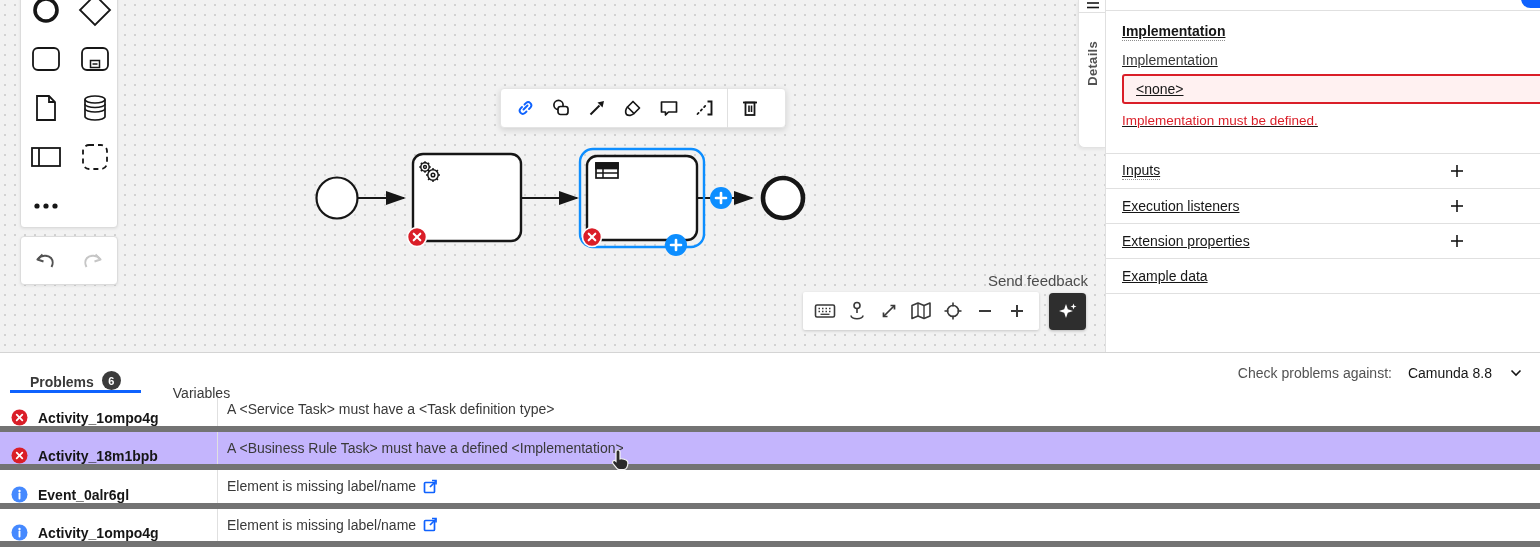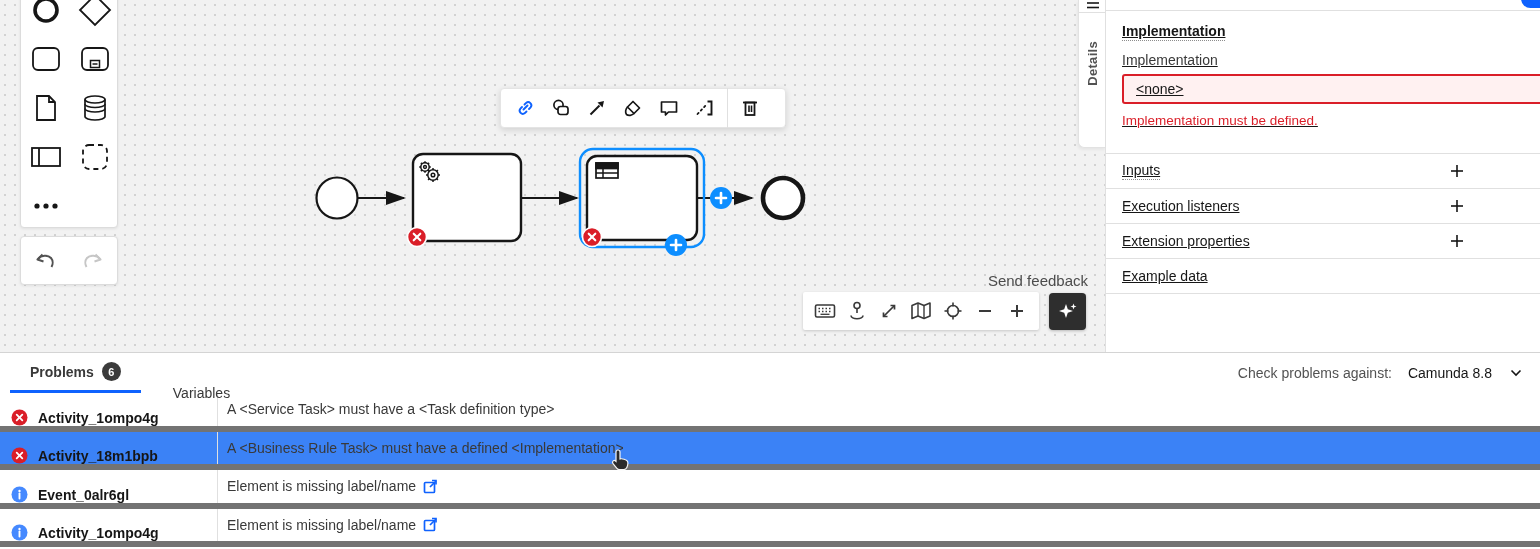--- a/index.html
+++ b/index.html
@@ -64,31 +64,31 @@
   .impl-error { margin-top:9px; font-size:13.5px; color:#da1e28; }
   .prop-row { height:35px; display:flex; align-items:center; padding:0 16px; border-bottom:1px solid #e0e0e0;
     font-size:14px; color:#161616; position:relative; cursor:pointer; }
   .prop-row .dotted { border-bottom:1px dotted #8d8d8d; padding-bottom:1px; }
   .prop-row .plus { position:absolute; left:343px; top:9px; }
   .prop-row .chev-right { position:absolute; right:13px; top:10px; }
 
   
   .problems { position:absolute; left:0; top:352px; width:1540px; height:197px; background:#fff; border-top:1px solid #d4d4d4; }
   .ptabs { height:40px; display:flex; align-items:center; position:relative; }
-  .ptab-active { margin-left:10px; padding:0 20px; height:40px; display:flex; align-items:center; gap:8px;
+  .ptab-active { margin-left:10px; padding:0 20px; height:40px; display:flex; align-items:flex-end; gap:8px;
     border-bottom:3px solid #0f62fe; cursor:pointer; }
   .ptab-active .tlabel { font-size:14px; font-weight:700; color:#393939; }
   .badge { min-width:19px; height:19px; border-radius:10px; background:#3b3b3b; color:#fff; font-size:11px; font-weight:700;
     display:flex; align-items:center; justify-content:center; padding:0 5px; }
   .ptab { margin-left:32px; font-size:14px; color:#393939; cursor:pointer;margin-top:40px; }
   .check-against { position:absolute; right:16px; top:0; height:40px; display:flex; align-items:center; gap:16px; cursor:pointer; }
   .check-against .clabel { font-size:14px; color:#525252; }
   .check-against .cvalue { font-size:14px; font-weight:400; color:#161616; }
   .prow { height:38.5px; display:flex; align-items:flex-end; border-bottom:6px solid #737373; cursor:pointer; }
-  .prow.hl { background:#3b82f6; }
+  .prow.hl { background:#c4b5fd; }
   .prow .sev { width:38px; display:flex; justify-content:center; flex:none; }
   .prow .pid { width:179px; flex:none; font-size:14px; font-weight:700; color:#161616; }
   .prow .pmsg { border-left:1px solid #e0e0e0; height:100%; display:flex; align-items:center; gap:7px;
     padding-left:9px; font-size:14px; color:#393939; flex:1; }
 
   .cursor-hand { position:absolute; left:610px; top:448px; }
   svg { display:block; }
 </style>
 </head>
 <body>

